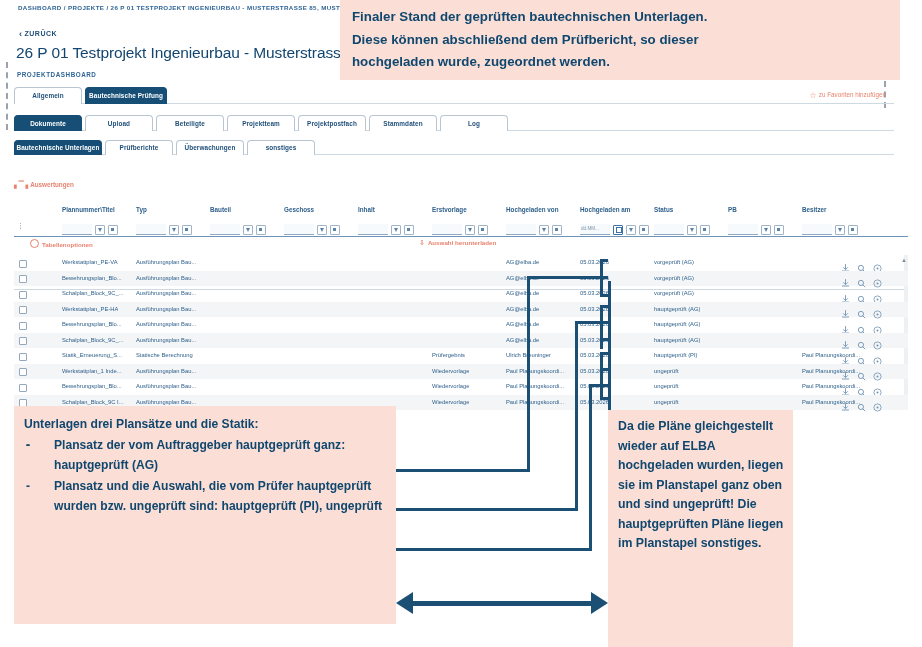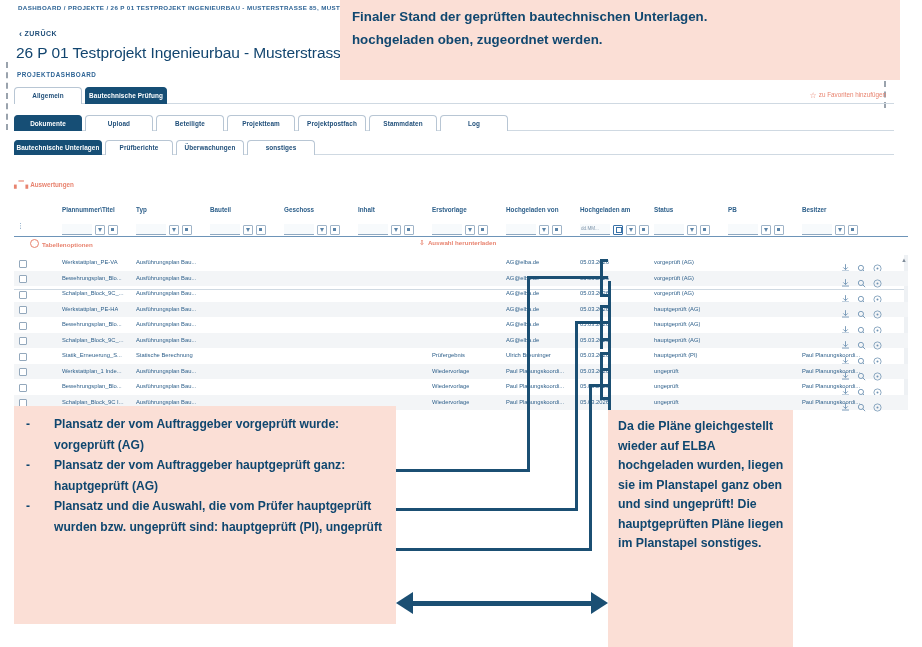--- a/index.html
+++ b/index.html
@@ -495,26 +495,28 @@
   <div class="ln" style="left:396px;top:548px;width:196px;height:3px;"></div>
 
   <div class="ln" style="left:608px;top:281px;width:3px;height:140px;"></div>
 
   <div class="ln" style="left:413px;top:601px;width:178px;height:5px;"></div>
   <div class="arrow-l" style="left:396px;top:592px;"></div>
   <div class="arrow-r" style="left:591px;top:592px;"></div>
 
   <div class="anno anno-top">
     <div>Finaler Stand der geprüften bautechnischen Unterlagen.</div>
-    <div>hochgeladen oben, zugeordnet werden.</div>
+    <div>Diese können abschließend dem Prüfbericht, so dieser</div>
+    <div>hochgeladen wurde, zugeordnet werden.</div>
   </div>
 
   <div class="anno anno-bl">
+    <div>Unterlagen drei Plansätze und die Statik:</div>
     <ul id="anno-bl-list">
-        <li><span class="dash">-</span><span>Plansatz der vom Auftraggeber vorgeprüft wurde: vorgeprüft (AG)</span></li>
+        <li><span class="dash">-</span></li>
         <li><span class="dash">-</span><span>Plansatz der vom Auftraggeber hauptgeprüft ganz: hauptgeprüft (AG)</span></li>
         <li><span class="dash">-</span><span>Plansatz und die Auswahl, die vom Prüfer hauptgeprüft wurden bzw. ungeprüft sind: hauptgeprüft (PI), ungeprüft</span></li>
       </ul>
   </div>
 
   <div class="anno anno-br">Da die Pläne gleichgestellt wieder auf ELBA hochgeladen wurden, liegen sie im Planstapel ganz oben und sind ungeprüft! Die hauptgeprüften Pläne liegen im Planstapel sonstiges.</div>
 
 </div>
 
 </body></html>

